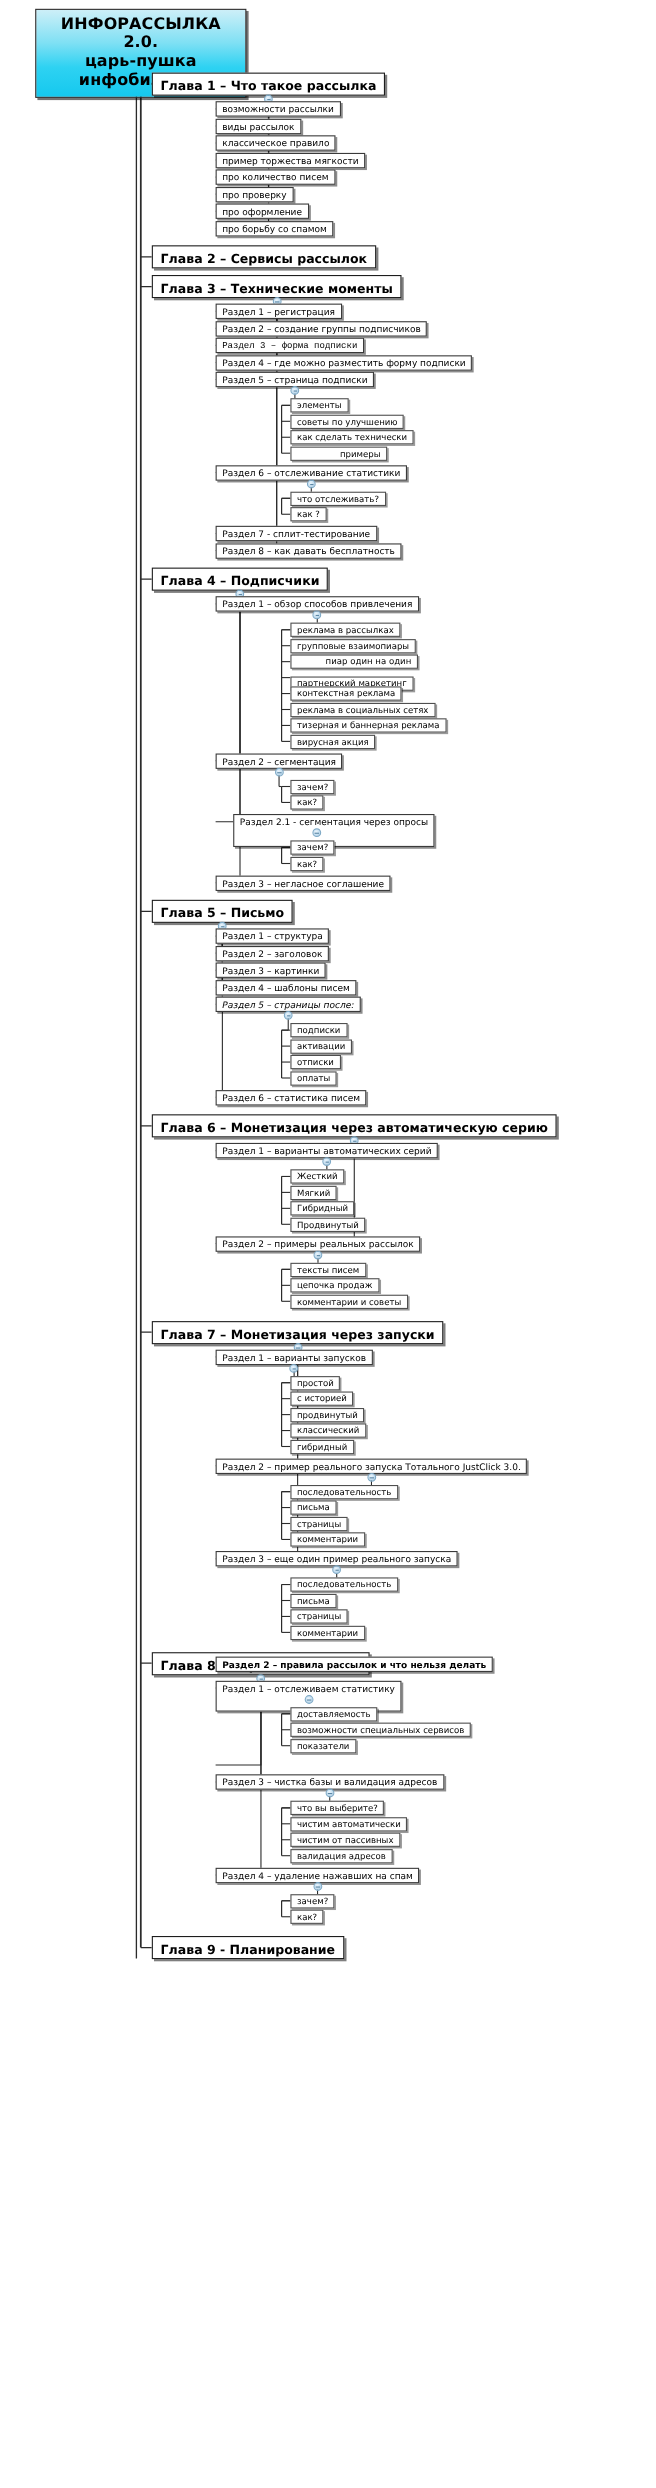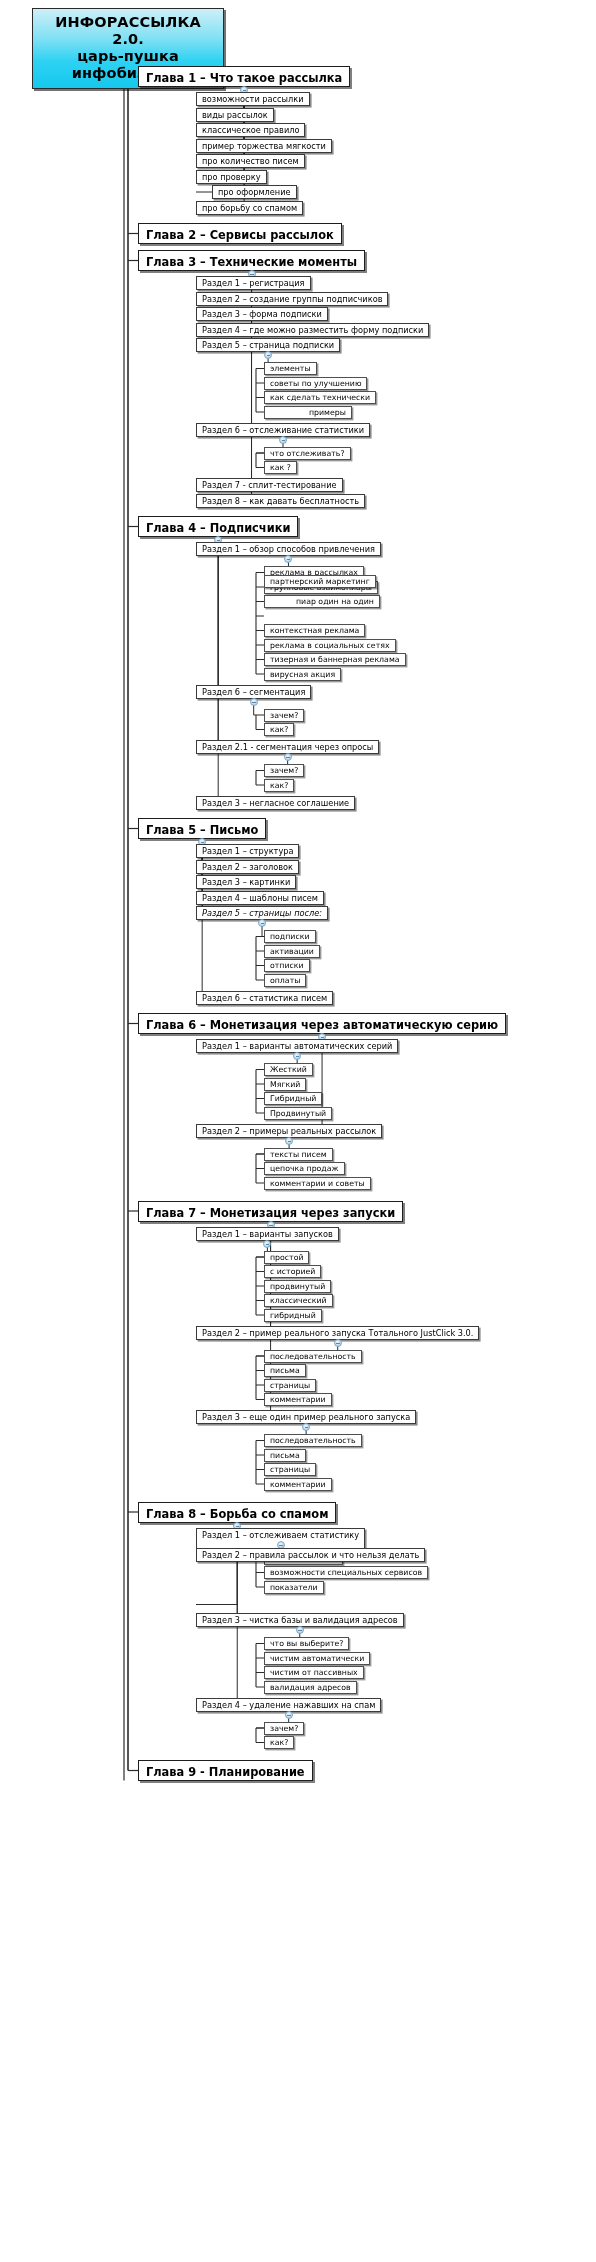--- a/index.html
+++ b/index.html
@@ -243,58 +243,58 @@
 
   <div id="nodes">
       <div class="node lvl1" style="left: 126px; top: 66px; height: 21px; line-height: 16px;">Глава 1 – Что такое рассылка</div>
       <div class="knob" style="left: 228.125px; top: 86px;"></div>
       <div class="node lvl2" style="left: 184px; top: 92px; height: 14px; line-height: 9px;">возможности рассылки</div>
       <div class="node lvl2" style="left: 184px; top: 107.5px; height: 14px; line-height: 9px;">виды рассылок</div>
       <div class="node lvl2" style="left: 184px; top: 123px; height: 14px; line-height: 9px;">классическое правило</div>
       <div class="node lvl2" style="left: 184px; top: 138.5px; height: 14px; line-height: 9px;">пример торжества мягкости</div>
       <div class="node lvl2" style="left: 184px; top: 154px; height: 14px; line-height: 9px;">про количество писем</div>
       <div class="node lvl2" style="left: 184px; top: 169.5px; height: 14px; line-height: 9px;">про проверку</div>
-      <div class="node lvl2" style="left: 200px; top: 185px; height: 14px; line-height: 9px;">про оформление</div>
+      <div class="node lvl2" style="left: 184px; top: 185px; height: 14px; line-height: 9px;">про оформление</div>
       <div class="node lvl2" style="left: 184px; top: 200.5px; height: 14px; line-height: 9px;">про борьбу со спамом</div>
       <div class="node lvl1" style="left: 126px; top: 223px; height: 21px; line-height: 16px;">Глава 2 – Сервисы рассылок</div>
       <div class="node lvl1" style="left: 126px; top: 250px; height: 21px; line-height: 16px;">Глава 3 – Технические моменты</div>
       <div class="knob" style="left: 235.523px; top: 270px;"></div>
       <div class="node lvl2" style="left: 184px; top: 276px; height: 14px; line-height: 9px;">Раздел 1 – регистрация</div>
       <div class="node lvl2" style="left: 184px; top: 291.5px; height: 14px; line-height: 9px;">Раздел 2 – создание группы подписчиков</div>
-      <div class="node lvl2" style="left: 184px; top: 307px; height: 14px; line-height: 9px;">Раздел 3 – форма подписки</div>
+      <div class="node lvl2" style="left: 184px; top: 307px; height: 14px; line-height: 9px; font-family: Liberation Mono, monospace;">Раздел 3 – форма подписки</div>
       <div class="node lvl2" style="left: 184px; top: 322.5px; height: 14px; line-height: 9px;">Раздел 4 – где можно разместить форму подписки</div>
       <div class="node lvl2" style="left: 184px; top: 338px; height: 14px; line-height: 9px;">Раздел 5 – страница подписки</div>
       <div class="knob" style="left: 252.086px; top: 351px;"></div>
       <div class="node lvl3" style="left: 252px; top: 362px; height: 13px; line-height: 8px;">элементы</div>
       <div class="node lvl3" style="left: 252px; top: 376.5px; height: 13px; line-height: 8px;">советы по улучшению</div>
       <div class="node lvl3" style="left: 252px; top: 391px; height: 13px; line-height: 8px;">как сделать технически</div>
       <div class="node lvl3" style="left: 252px; top: 405.5px; height: 13px; line-height: 8px; padding-left: 44px;">примеры</div>
       <div class="node lvl2" style="left: 184px; top: 422.5px; height: 14px; line-height: 9px;">Раздел 6 – отслеживание статистики</div>
       <div class="knob" style="left: 267px; top: 435.5px;"></div>
       <div class="node lvl3" style="left: 252px; top: 446.5px; height: 13px; line-height: 8px;">что отслеживать?</div>
       <div class="node lvl3" style="left: 252px; top: 461px; height: 13px; line-height: 8px;">как ?</div>
       <div class="node lvl2" style="left: 184px; top: 478px; height: 14px; line-height: 9px;">Раздел 7 - сплит-тестирование</div>
       <div class="node lvl2" style="left: 184px; top: 493.5px; height: 14px; line-height: 9px;">Раздел 8 – как давать бесплатность</div>
       <div class="node lvl1" style="left: 126px; top: 516px; height: 21px; line-height: 16px;">Глава 4 – Подписчики</div>
       <div class="knob" style="left: 202.188px; top: 536px;"></div>
       <div class="node lvl2" style="left: 184px; top: 542px; height: 14px; line-height: 9px;">Раздел 1 – обзор способов привлечения</div>
       <div class="knob" style="left: 272.438px; top: 555px;"></div>
       <div class="node lvl3" style="left: 252px; top: 566px; height: 13px; line-height: 8px;">реклама в рассылках</div>
       <div class="node lvl3" style="left: 252px; top: 580.5px; height: 13px; line-height: 8px;">групповые взаимопиары</div>
       <div class="node lvl3" style="left: 252px; top: 595px; height: 13px; line-height: 8px; padding-left: 31px;">пиар один на один</div>
-      <div class="node lvl3" style="left: 252px; top: 575px; height: 13px; line-height: 8px;">партнерский маркетинг</div>
+      <div class="node lvl3" style="left: 252px; top: 615px; height: 13px; line-height: 8px;">партнерский маркетинг</div>
       <div class="node lvl3" style="left: 252px; top: 624px; height: 13px; line-height: 8px;">контекстная реклама</div>
       <div class="node lvl3" style="left: 252px; top: 638.5px; height: 13px; line-height: 8px;">реклама в социальных сетях</div>
       <div class="node lvl3" style="left: 252px; top: 653px; height: 13px; line-height: 8px;">тизерная и баннерная реклама</div>
       <div class="node lvl3" style="left: 252px; top: 667.5px; height: 13px; line-height: 8px;">вирусная акция</div>
-      <div class="node lvl2" style="left: 184px; top: 684.5px; height: 14px; line-height: 9px;">Раздел 6 – сегментация</div>
+      <div class="node lvl2" style="left: 184px; top: 684.5px; height: 14px; line-height: 9px;">Раздел 2 – сегментация</div>
       <div class="knob" style="left: 237.688px; top: 697.5px;"></div>
       <div class="node lvl3" style="left: 252px; top: 708.5px; height: 13px; line-height: 8px;">зачем?</div>
       <div class="node lvl3" style="left: 252px; top: 723px; height: 13px; line-height: 8px;">как?</div>
-      <div class="node lvl2" style="left: 184px; top: 740px; height: 14px; line-height: 9px; text-align: right;">Раздел 2.1 - сегментация через опросы</div>
+      <div class="node lvl2" style="left: 200px; top: 740px; height: 30px; line-height: 9px; text-align: right;">Раздел 2.1 - сегментация через опросы</div>
       <div class="knob" style="left: 271.625px; top: 753px;"></div>
       <div class="node lvl3" style="left: 252px; top: 764px; height: 13px; line-height: 8px;">зачем?</div>
       <div class="node lvl3" style="left: 252px; top: 778.5px; height: 13px; line-height: 8px;">как?</div>
       <div class="node lvl2" style="left: 184px; top: 795.5px; height: 14px; line-height: 9px;">Раздел 3 – негласное соглашение</div>
       <div class="node lvl1" style="left: 126px; top: 818px; height: 21px; line-height: 16px;">Глава 5 – Письмо</div>
       <div class="knob" style="left: 186.156px; top: 838px;"></div>
       <div class="node lvl2" style="left: 184px; top: 844px; height: 14px; line-height: 9px;">Раздел 1 – структура</div>
       <div class="node lvl2" style="left: 184px; top: 859.5px; height: 14px; line-height: 9px;">Раздел 2 – заголовок</div>
       <div class="node lvl2" style="left: 184px; top: 875px; height: 14px; line-height: 9px;">Раздел 3 – картинки</div>
       <div class="node lvl2" style="left: 184px; top: 890.5px; height: 14px; line-height: 9px;">Раздел 4 – шаблоны писем</div>
@@ -339,21 +339,21 @@
       <div class="node lvl3" style="left: 252px; top: 1448.5px; height: 13px; line-height: 8px;">письма</div>
       <div class="node lvl3" style="left: 252px; top: 1463px; height: 13px; line-height: 8px;">страницы</div>
       <div class="node lvl3" style="left: 252px; top: 1477.5px; height: 13px; line-height: 8px;">комментарии</div>
       <div class="node lvl1" style="left: 126px; top: 1501.5px; height: 21px; line-height: 16px;">Глава 8 – Борьба со спамом</div>
       <div class="knob" style="left: 221.234px; top: 1521.5px;"></div>
       <div class="node lvl2" style="left: 184px; top: 1527.5px; height: 28px; line-height: 9px;">Раздел 1 – отслеживаем статистику</div>
       <div class="knob" style="left: 264.516px; top: 1540.5px;"></div>
       <div class="node lvl3" style="left: 252px; top: 1551.5px; height: 13px; line-height: 8px;">доставляемость</div>
       <div class="node lvl3" style="left: 252px; top: 1566px; height: 13px; line-height: 8px;">возможности специальных сервисов</div>
       <div class="node lvl3" style="left: 252px; top: 1580.5px; height: 13px; line-height: 8px;">показатели</div>
-      <div class="node lvl2" style="left: 184px; top: 1548px; height: 14px; line-height: 9px;">Раздел 2 – правила рассылок и что нельзя делать</div>
+      <div class="node lvl2" style="left: 184px; top: 1506px; height: 14px; line-height: 9px; font-weight: bold;">Раздел 2 – правила рассылок и что нельзя делать</div>
       <div class="node lvl2" style="left: 184px; top: 1613px; height: 14px; line-height: 9px;">Раздел 3 – чистка базы и валидация адресов</div>
       <div class="knob" style="left: 283.758px; top: 1626px;"></div>
       <div class="node lvl3" style="left: 252px; top: 1637px; height: 13px; line-height: 8px;">что вы выберите?</div>
       <div class="node lvl3" style="left: 252px; top: 1651.5px; height: 13px; line-height: 8px;">чистим автоматически</div>
       <div class="node lvl3" style="left: 252px; top: 1666px; height: 13px; line-height: 8px;">чистим от пассивных</div>
       <div class="node lvl3" style="left: 252px; top: 1680.5px; height: 13px; line-height: 8px;">валидация адресов</div>
       <div class="node lvl2" style="left: 184px; top: 1697.5px; height: 14px; line-height: 9px;">Раздел 4 – удаление нажавших на спам</div>
       <div class="knob" style="left: 272.672px; top: 1710.5px;"></div>
       <div class="node lvl3" style="left: 252px; top: 1721.5px; height: 13px; line-height: 8px;">зачем?</div>
       <div class="node lvl3" style="left: 252px; top: 1736px; height: 13px; line-height: 8px;">как?</div>

